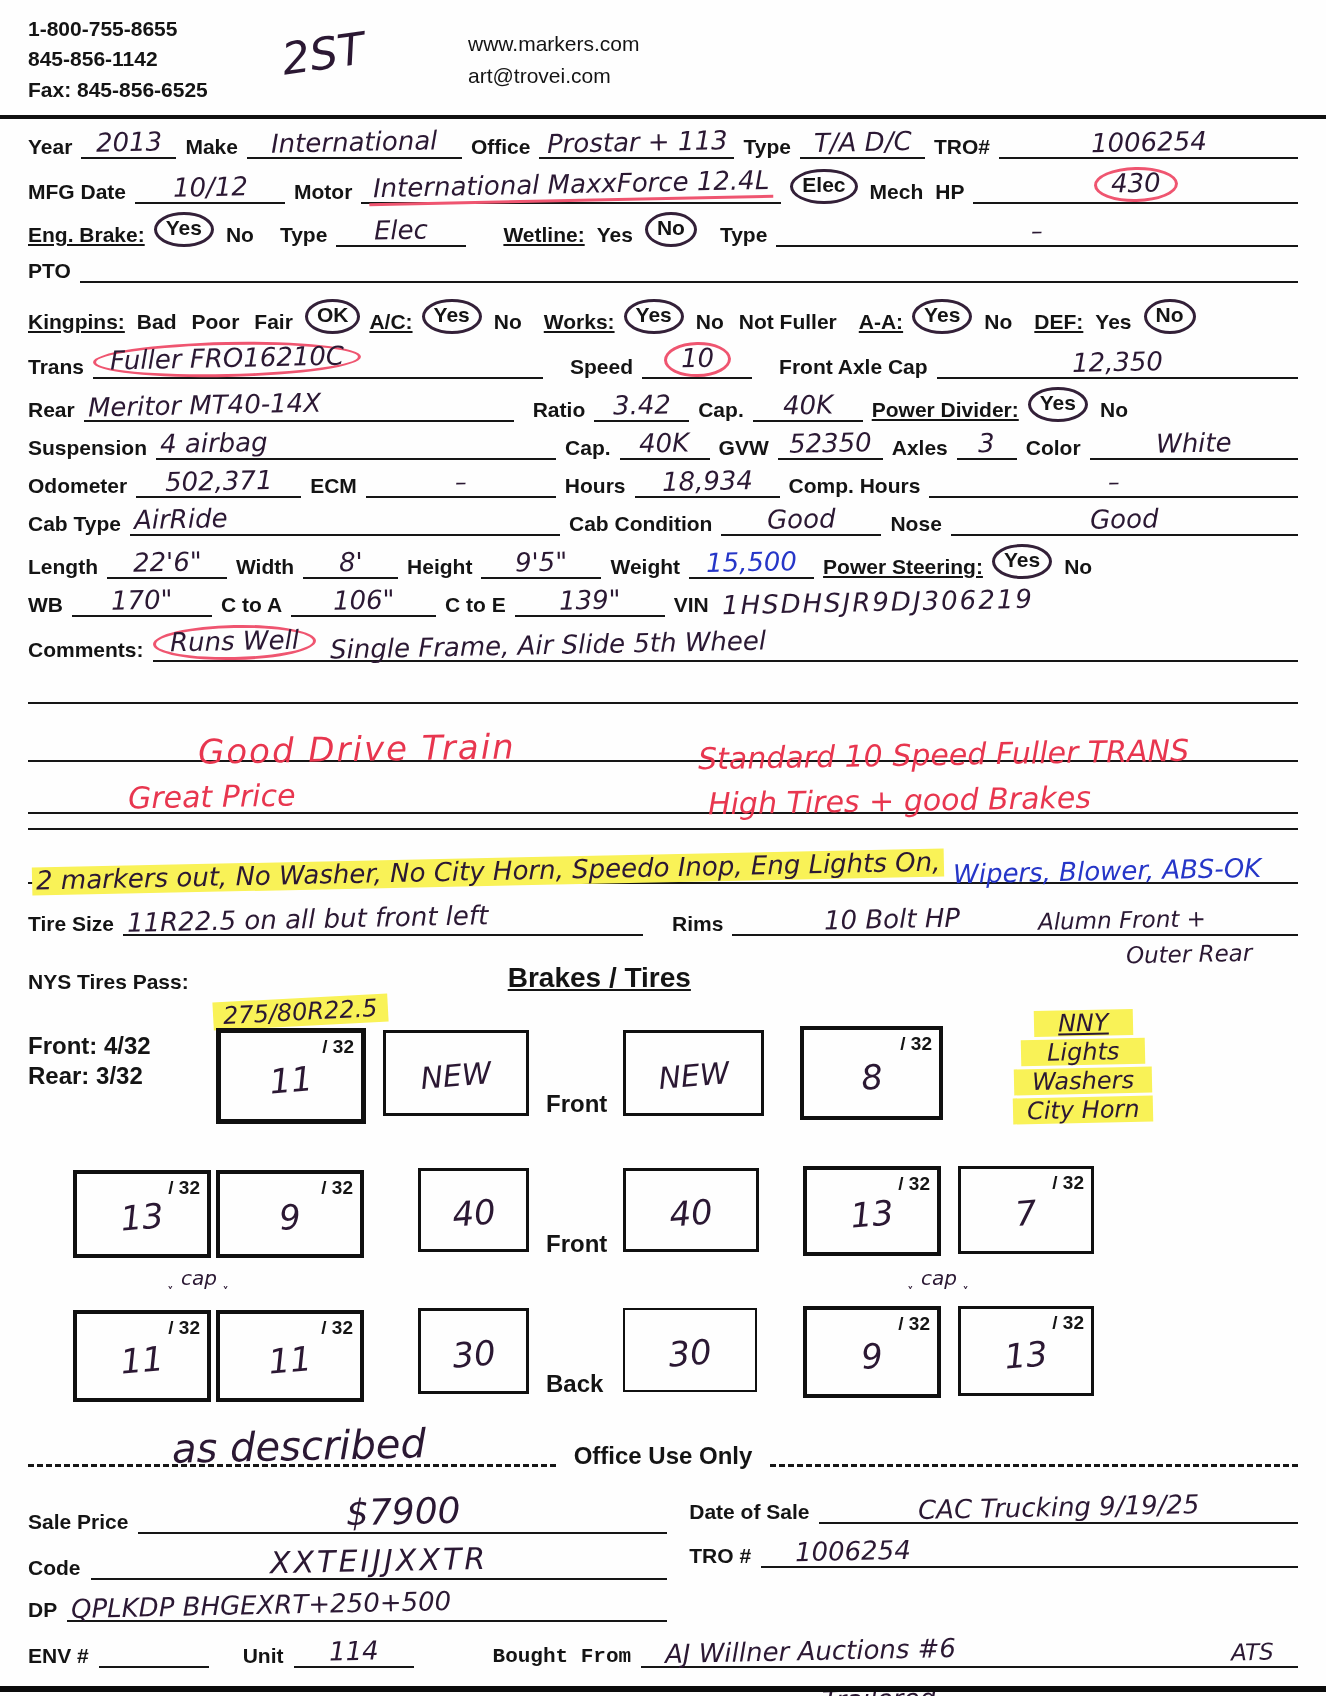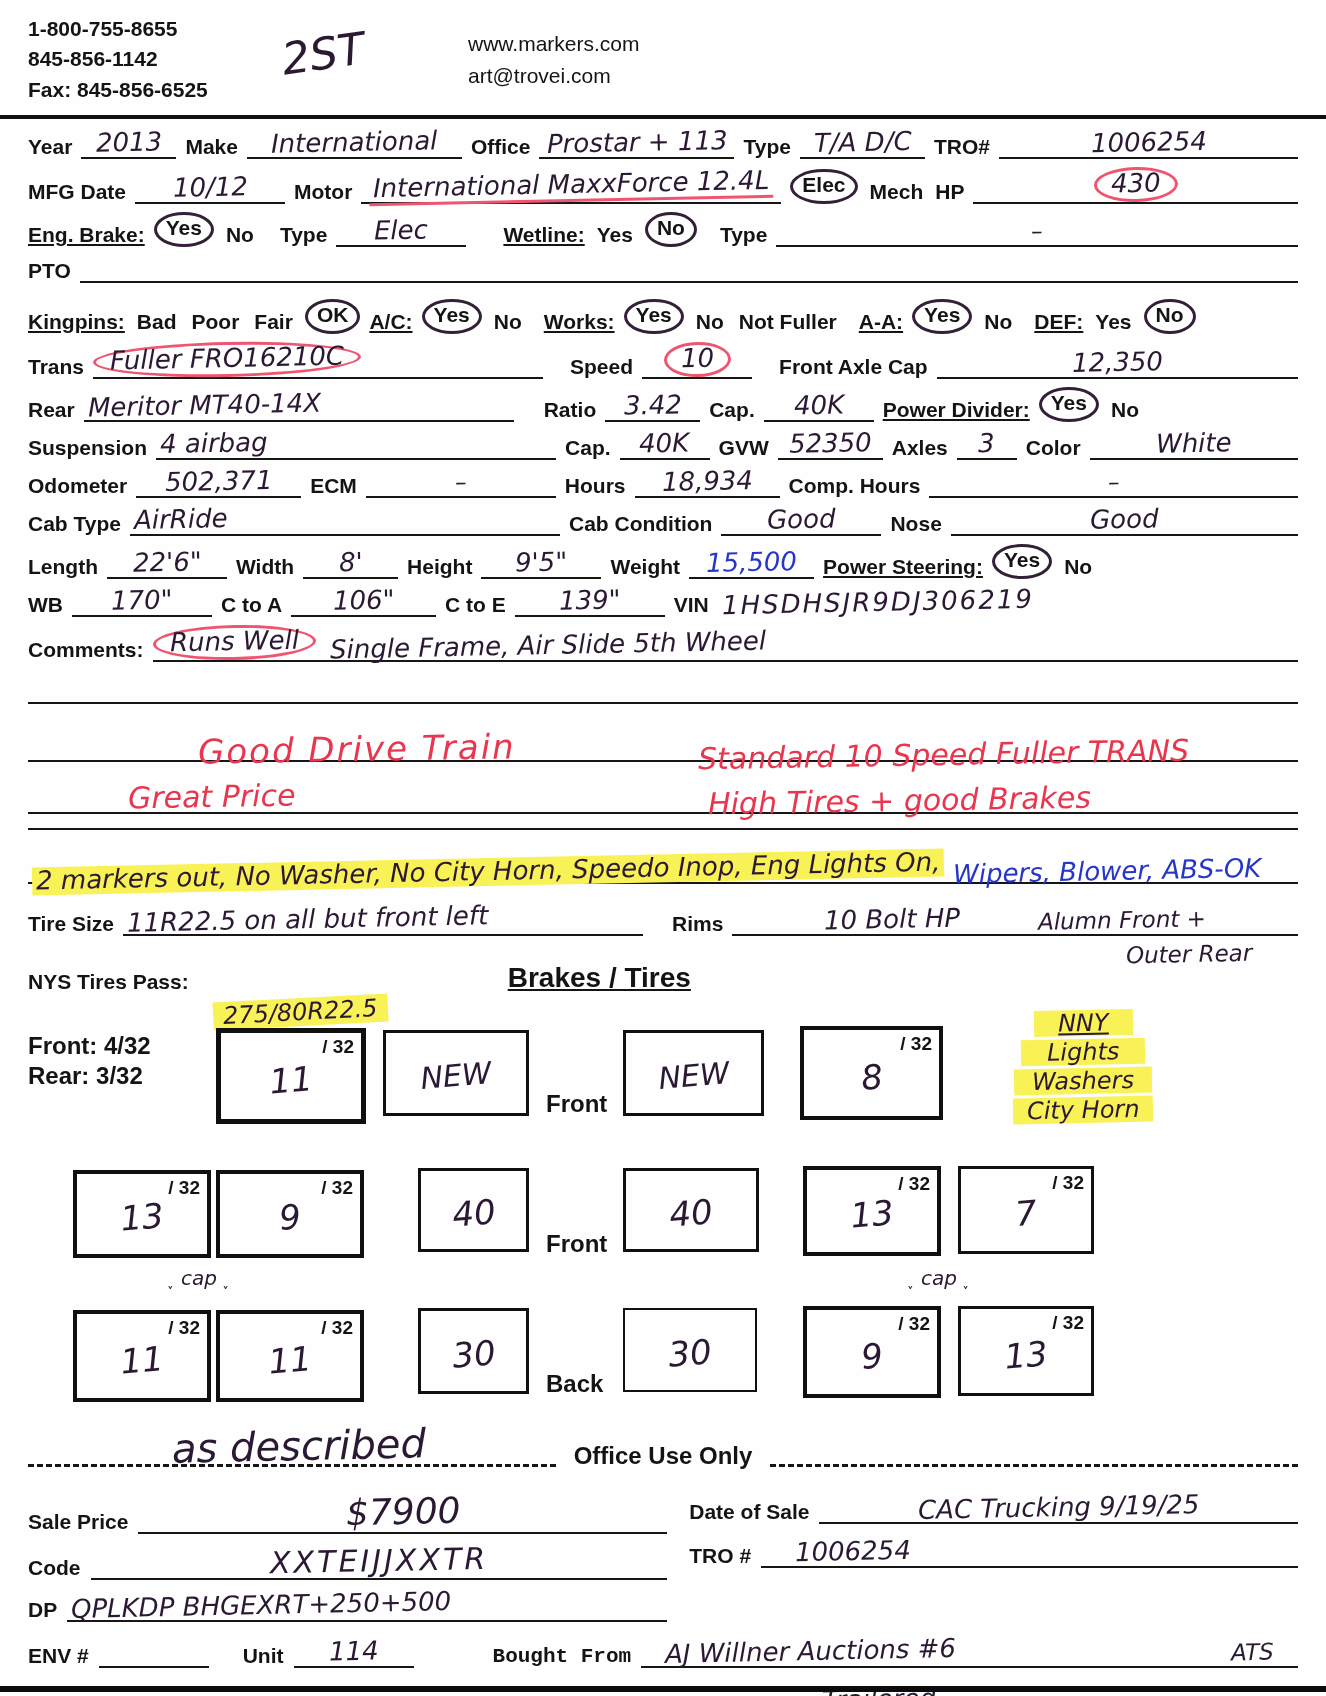--- a/index.html
+++ b/index.html
@@ -164,21 +164,21 @@
     <span class="fv grow">
         <span class="hw big">12,350</span>
       </span>
   </div>
 
   <div class="frow">
     <span class="lbl">Rear</span>
     <span class="fv" style="width:430px;justify-content:flex-start;">
         <span class="hw big">Meritor MT40-14X</span>
       </span>
-    <span class="lbl" style="margin-left:21px;">Ratio</span>
+    <span class="lbl" style="margin-left:10px;">Ratio</span>
     <span class="fv" style="width:95px;">
         <span class="hw big">3.42</span>
       </span>
     <span class="lbl">Cap.</span>
     <span class="fv" style="width:110px;">
         <span class="hw big">40K</span>
       </span>
     <span class="lbl u">Power Divider:</span>
     <span class="opt circ">Yes</span>
     <span class="opt">No</span>

